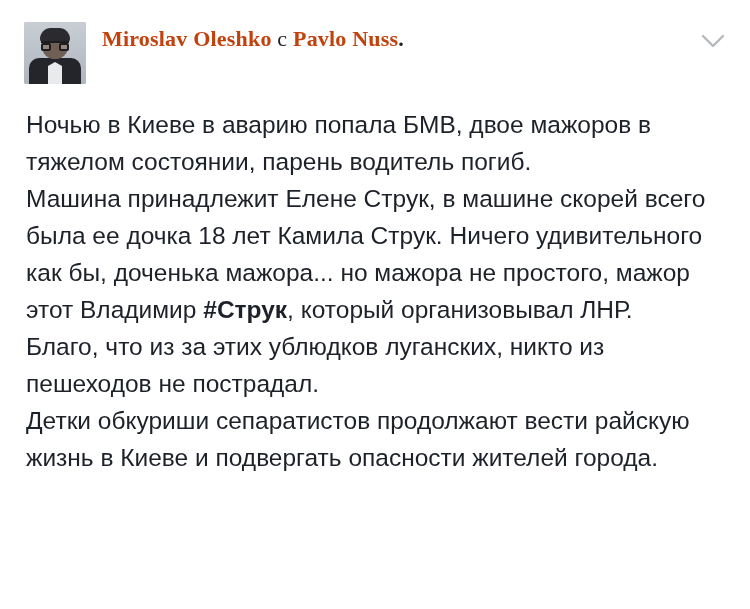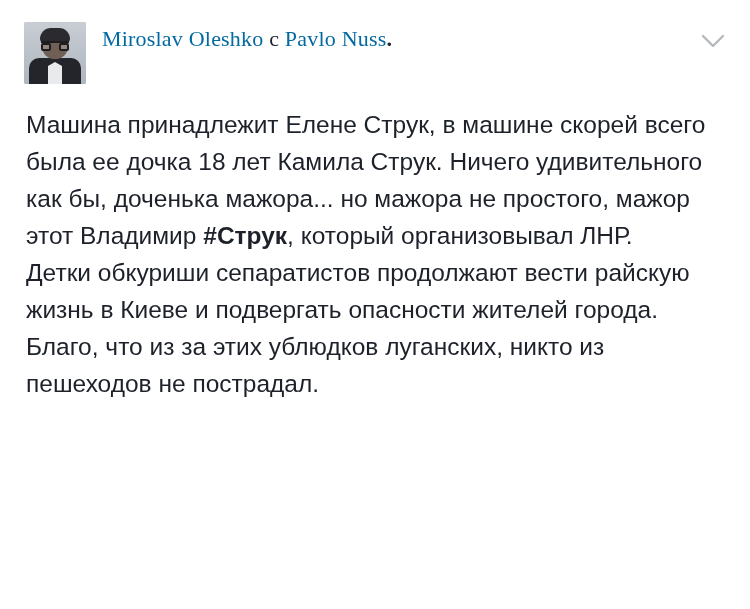--- a/index.html
+++ b/index.html
@@ -114,22 +114,22 @@
   }
   .byline {
     font-family: "Liberation Serif", serif;
     font-size: 22px;
     line-height: 26px;
     color: #1d2129;
     letter-spacing: 0.2px;
     white-space: nowrap;
   }
   .byline .name {
-    font-weight: normal;
-    color: #0369a1;
+    font-weight: bold;
+    color: #c2410c;
   }
   .byline .with {
     font-weight: normal;
     color: #1d2129;
   }
   .byline .period { font-weight: bold; }
 
   .meta {
     margin-top: 10px;
     display: flex;
@@ -205,19 +205,20 @@
     <div class="chevron-btn">
       <span>
         <svg width="30" height="22" viewBox="0 0 30 22" aria-hidden="true">
           <path d="M5 6 L15 16 L25 6" fill="none" stroke="#b5b9bf" stroke-width="2.4" stroke-linecap="round" stroke-linejoin="round"></path>
         </svg>
       </span>
     </div>
   </div>
 
   <div class="post-body">
+    <p class="para">Ночью в Киеве в аварию попала БМВ, двое мажоров в тяжелом состоянии, парень водитель погиб.</p>
     <p class="para"><span>Машина принадлежит Елене Струк, в машине скорей всего была ее дочка 18 лет Камила Струк. Ничего удивительного как бы, доченька мажора... но мажора не простого, мажор этот Владимир</span>
       <span class="hashtag">#Струк</span><span>, который организовывал ЛНР.</span></p>
+    <p class="para">Благо, что из за этих ублюдков луганских, никто из пешеходов не пострадал.</p>
     <p class="para">Детки обкуриши сепаратистов продолжают вести райскую жизнь в Киеве и подвергать опасности жителей города.</p>
-    <p class="para">Благо, что из за этих ублюдков луганских, никто из пешеходов не пострадал.</p>
   </div>
 
 </div>
 
 </body></html>

